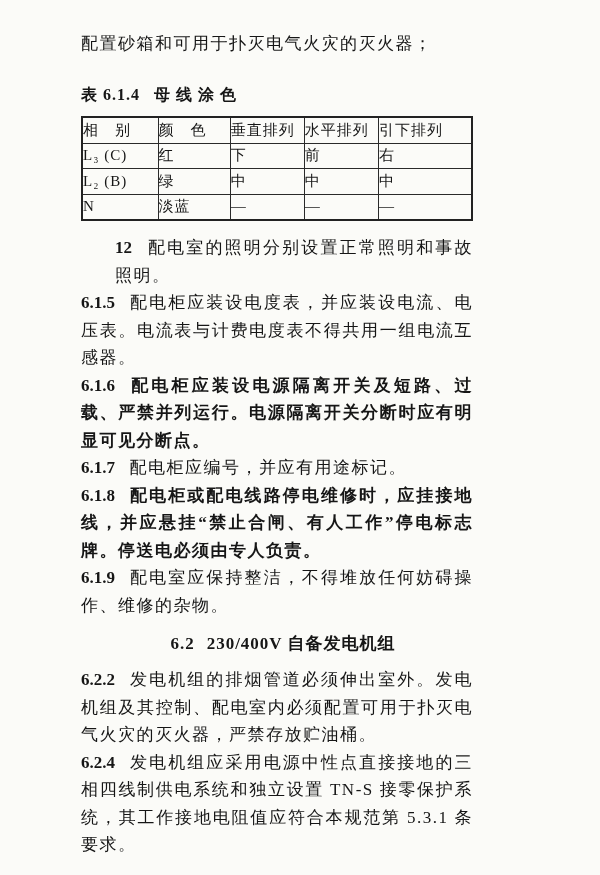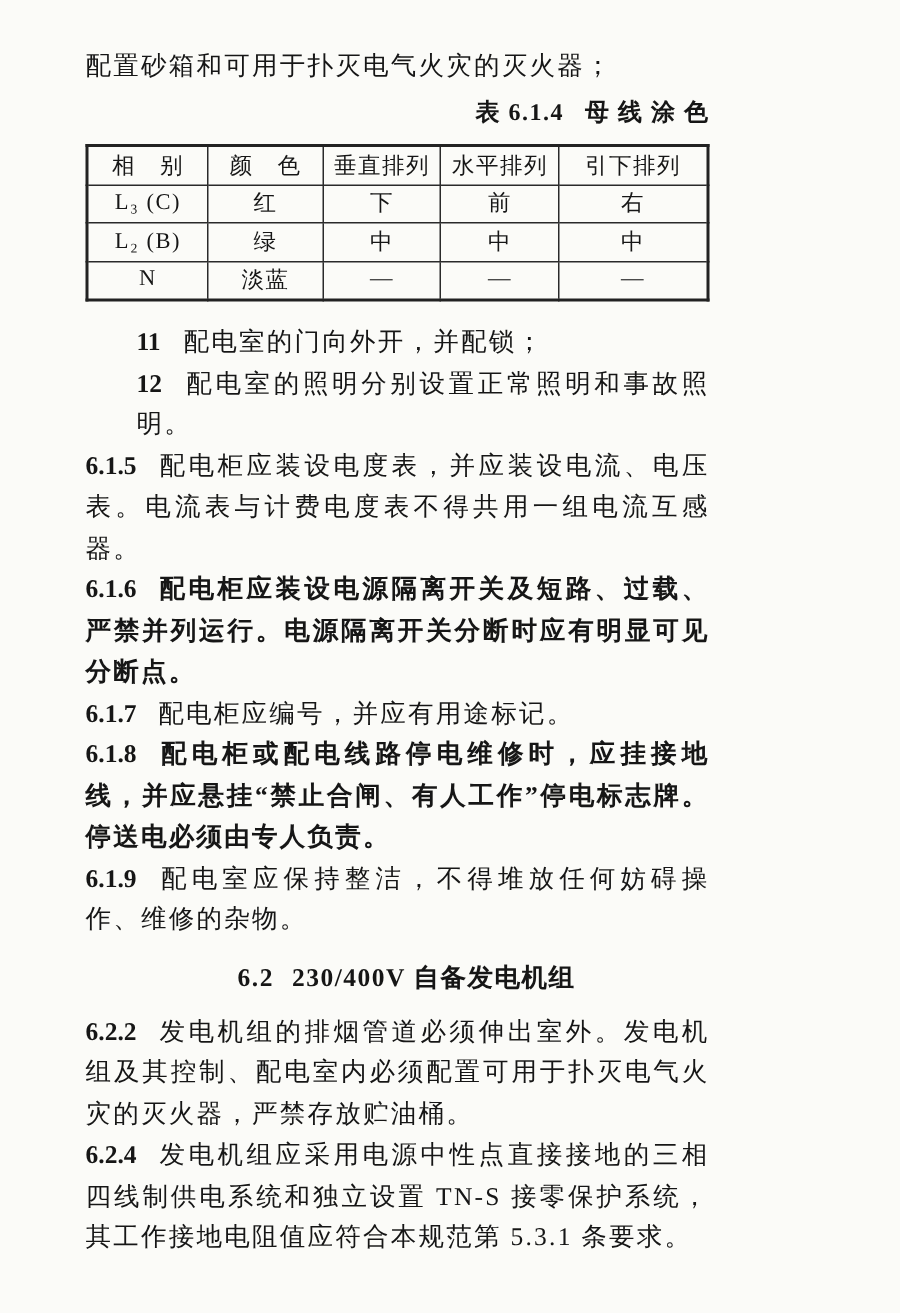--- a/index.html
+++ b/index.html
@@ -8,49 +8,49 @@
     height: 875px;
     background: #fbfbf8;
     overflow: hidden;
     font-family: "Liberation Serif", "DejaVu Serif", serif;
     color: #161616;
   }
   .page {
     box-sizing: border-box;
     width: 528px;
     height: 875px;
-    padding: 30px 55px 0 57px;
+    padding: 30px 55px 0 81px;
     border-radius: 16px;
   }
   .para {
     margin: 0;
     font-size: 17px;
     line-height: 27.5px;
     letter-spacing: 1.5px;
     text-align: justify;
   }
   .intro { line-height: 27px; }
   .caption {
-    margin: 8px 0 10px 0;
-    text-align: right;
+    margin: 28px 0 10px 0;
+    text-align: left;
     font-weight: bold;
     font-size: 16px;
     letter-spacing: 1px;
     font-family: Liberation Serif, serif;
   }
   .caption .cap-title { margin-left: 14px; }
   table.busbar {
     width: 100%;
     border-collapse: collapse;
     table-layout: fixed;
     border: 2px solid #222;
   }
   table.busbar th, table.busbar td {
     border: 1.5px solid #2a2a2a;
-    text-align: center;
+    text-align: left;
     vertical-align: middle;
     height: 24.5px;
     font-size: 15px;
     letter-spacing: 1px;
     padding: 0;
     font-weight: normal;
   }
   col.c1 { width: 19.5%; }
   col.c2 { width: 18.5%; }
   col.c3 { width: 19%; }
@@ -118,23 +118,20 @@
         <td>淡蓝</td>
         <td>—</td>
         <td>—</td>
         <td>—</td>
       </tr>
     </tbody>
   </table>
 
   <div class="items">
     <p class="para item">
-      <span class="inum">11</span><span>配电室的门向外开，并配锁；</span>
-    </p>
-    <p class="para item">
       <span class="inum">12</span><span>配电室的照明分别设置正常照明和事故照明。</span>
     </p>
   </div>
 
   <p class="para clause">
     <span class="cnum">6.1.5</span><span>配电柜应装设电度表，并应装设电流、电压表。电流表与计费电度表不得共用一组电流互感器。</span>
   </p>
   <p class="para clause bold">
     <span class="cnum">6.1.6</span><span>配电柜应装设电源隔离开关及短路、过载、严禁并列运行。电源隔离开关分断时应有明显可见分断点。</span>
   </p>

